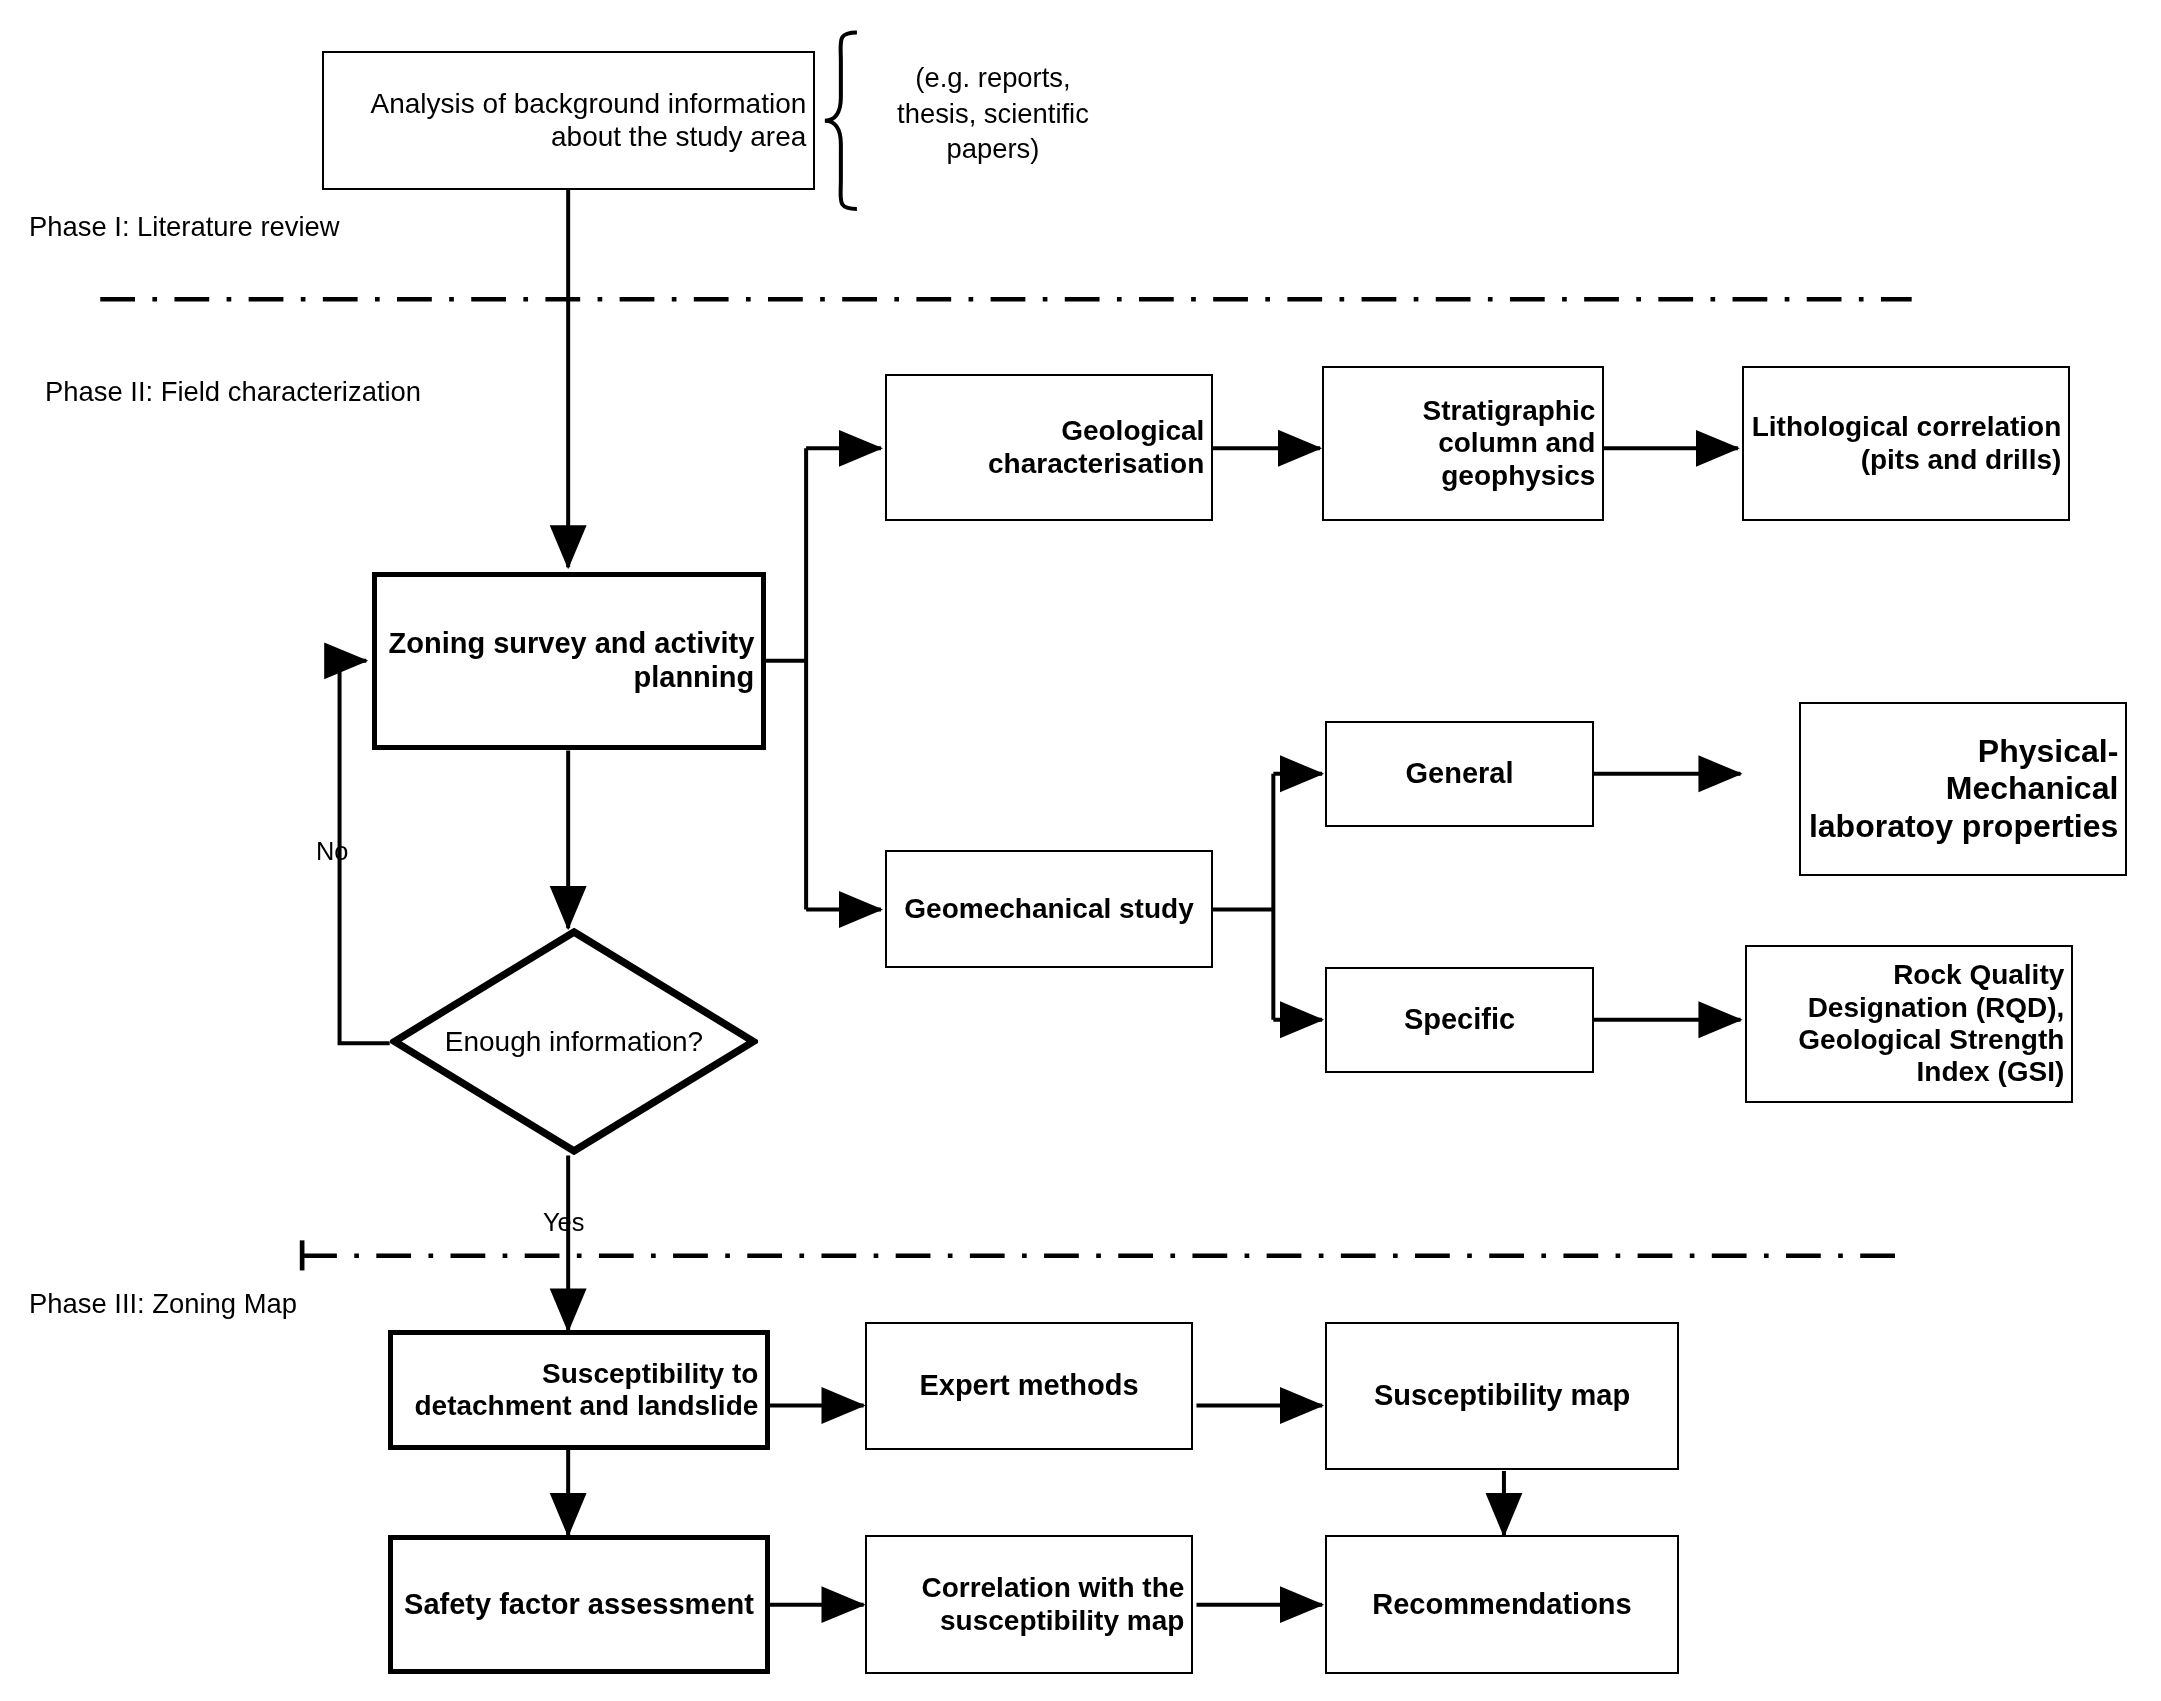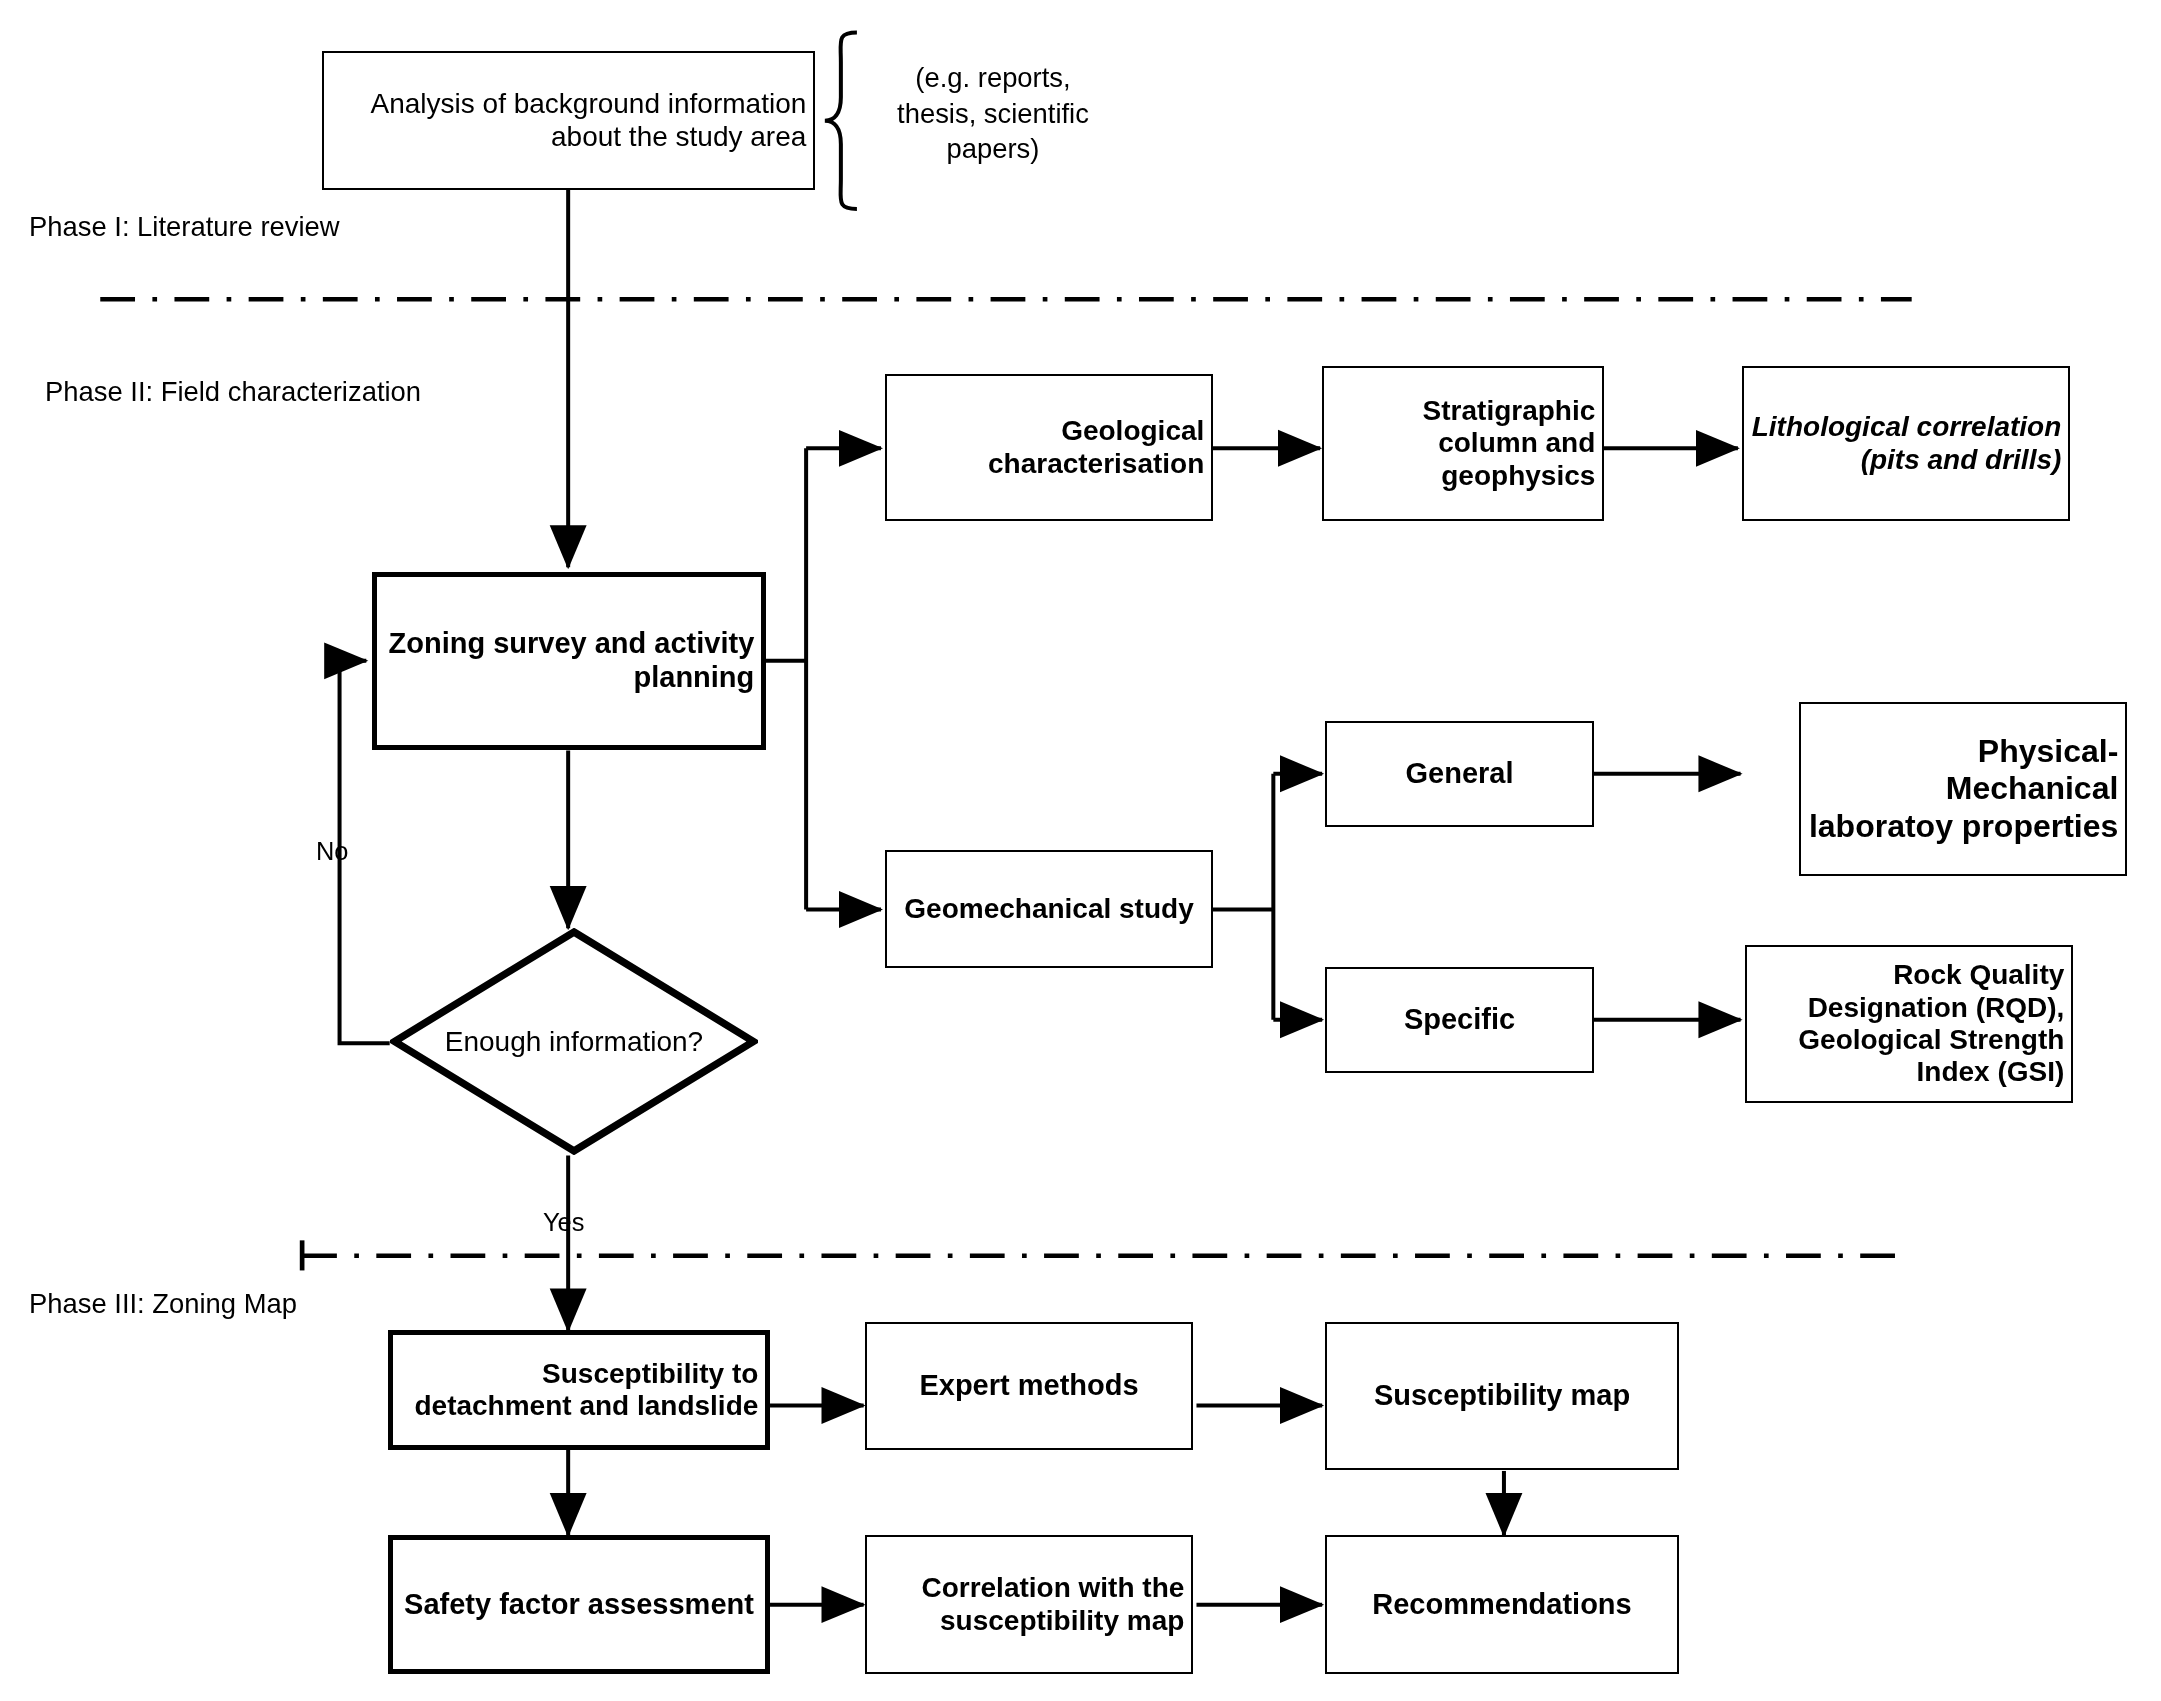--- a/index.html
+++ b/index.html
@@ -109,21 +109,21 @@
   <div class="edge-label" style="left:543px;top:1210px;">Yes</div>
 
   <div class="node bold thin" style="left:885px;top:374px;width:328px;height:147px;font-size:28px;">
     <span class="txt">Geological characterisation</span>
   </div>
 
   <div class="node bold thin" style="left:1322px;top:366px;width:282px;height:155px;font-size:28px;">
     <span class="txt">Stratigraphic column and geophysics</span>
   </div>
 
-  <div class="node bold thin" style="left:1742px;top:366px;width:328px;height:155px;font-size:28px;font-style:italic;">
+  <div class="node bold thin" style="left:1742px;top:366px;width:328px;height:155px;font-size:28px;">
     <span class="txt">Lithological correlation (pits and drills)</span>
   </div>
 
   <div class="node bold thin" style="left:885px;top:850px;width:328px;height:118px;font-size:28px;">
     <span class="txt">Geomechanical study</span>
   </div>
 
   <div class="node bold thin" style="left:1325px;top:721px;width:269px;height:106px;font-size:29px;">
     <span class="txt">General</span>
   </div>

